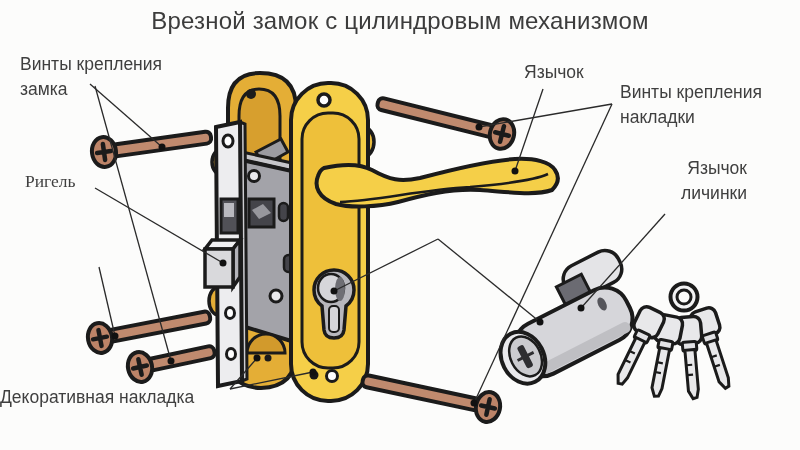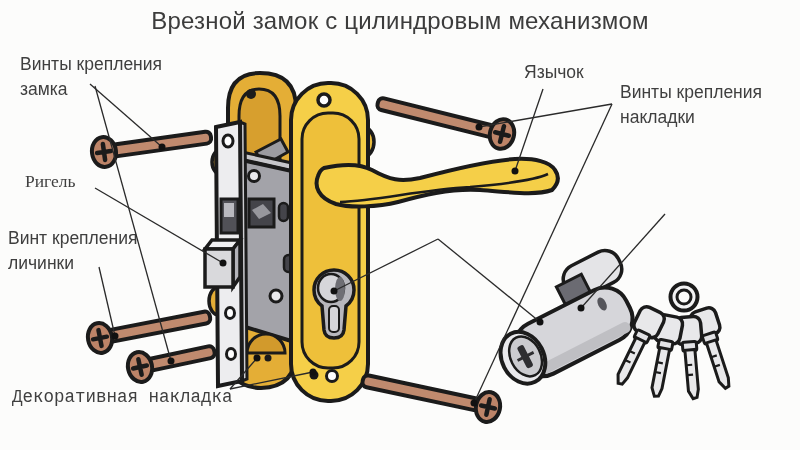--- a/index.html
+++ b/index.html
@@ -15,40 +15,40 @@
     text-align:center;font-size:24px;font-weight:300;
     color:#3c3c3c;letter-spacing:.2px;
   }
   .lbl{
     position:absolute;font-size:17.5px;line-height:1.42;
     color:#3f3f3f;font-weight:300;
   }
   #lbl-lock-screws{left:20px;top:52px;width:192px;}
   #lbl-deadbolt{left:25px;top:169px;font-family:Liberation Serif, serif;}
   #lbl-cylinder-screw{left:8px;top:226px;width:174px;}
-  #lbl-decorative{left:12px;top:385px;width:280px;font-family:Liberation Mono, monospace;}
+  #lbl-decorative{left:0;top:385px;width:280px;}
   #lbl-cylinder{left:398px;top:208px;}
   #lbl-handle{left:524px;top:60px;}
   #lbl-plate-screws{left:620px;top:80px;width:182px;}
   #lbl-cam{left:653px;top:156px;width:94px;text-align:right;}
   svg{position:absolute;left:0;top:0;}
 </style>
 </head>
 <body>
 
 <div class="stage">
 
   <div class="title">Врезной замок с цилиндровым механизмом</div>
 
   <div class="lbl" id="lbl-lock-screws">Винты крепления замка</div>
   <div class="lbl" id="lbl-deadbolt">Ригель</div>
-  <div class="lbl" id="lbl-cylinder-screw">Винт крепления личинки</div>
   <div class="lbl" id="lbl-decorative">Декоративная накладка</div>
   <div class="lbl" id="lbl-handle">Язычок</div>
   <div class="lbl" id="lbl-plate-screws">Винты крепления накладки</div>
+  <div class="lbl" id="lbl-cam">Язычок личинки</div>
 
   <svg width="800" height="450" viewBox="0 0 800 450">
     <defs>
       <g id="key-shape">
         <rect x="-13" y="0" width="26" height="27" rx="7" fill="#e8e8ea" stroke="#1b1b1b" stroke-width="3.5"></rect>
         <rect x="-7" y="25" width="14" height="9" rx="2" fill="#e2e2e5" stroke="#1b1b1b" stroke-width="3"></rect>
         <path d="M -5,33 L -5,74 L -1,82 L 3,81 L 5,73 L 5,33 Z" fill="#e8e8ea" stroke="#1b1b1b" stroke-width="3"></path>
         <path d="M -5,48 L 1,48 M -5,58 L 1,58" stroke="#1b1b1b" stroke-width="2.2" fill="none"></path>
       </g>
     </defs>

